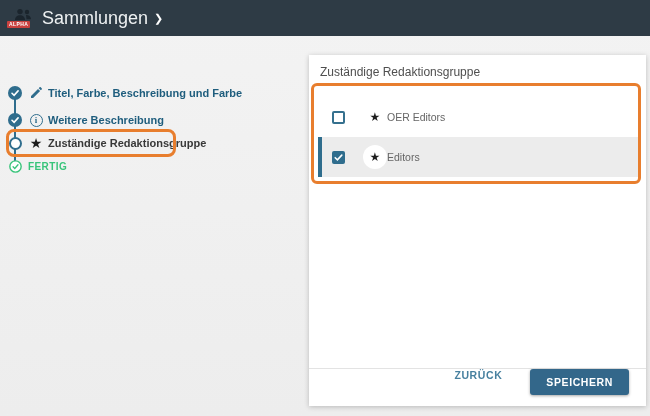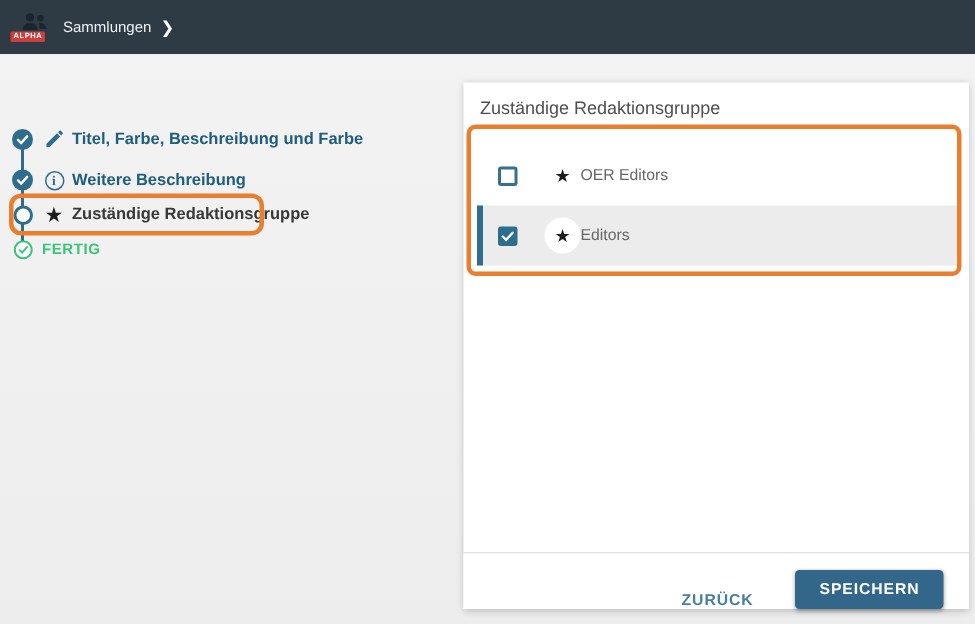--- a/index.html
+++ b/index.html
@@ -15,21 +15,21 @@
     position:absolute; left:0; top:0; width:650px; height:36px;
     background:#2e3b45; display:flex; align-items:center; padding-left:7px;
   }
   .logo { position:relative; width:26px; height:24px; flex:0 0 auto; cursor:pointer; }
   .logo svg { position:absolute; right:1px; top:2px; }
   .alpha-badge {
     position:absolute; left:0; bottom:2px; background:#c9413f; color:#fff;
     font-size:5px; font-weight:bold; letter-spacing:.4px; padding:1px 2px;
     border-radius:1px; line-height:1;
   }
-  .breadcrumb { color:#eef1f2; font-size:10px; margin-left:9px; cursor:pointer; }
+  .breadcrumb { color:#eef1f2; font-size:18px; margin-left:9px; cursor:pointer; }
   .crumb-chevron { color:#ffffff; font-size:11px; font-weight:bold; margin-left:6px; }
 
   
   .stepper { position:absolute; left:0; top:0; }
   .connector { position:absolute; left:14px; top:93px; width:2px; height:73px; background:#2f6d8d; }
   .step { position:absolute; left:0; height:24px; display:flex; align-items:center; }
   .step-1 { top:81px; } .step-2 { top:108px; } .step-3 { top:131px; } .step-4 { top:154px; }
   .bullet { position:absolute; left:8px; width:14px; height:14px; display:flex; align-items:center; justify-content:center; }
   .bullet-open {
     left:9px; width:13px; height:13px; border-radius:50%; background:#fff; border:2px solid #2f6d8d;
@@ -70,21 +70,21 @@
   .cbx-checked { border:none; background:#2f6d8d; }
   .avatar {
     width:24px; height:24px; border-radius:50%; background:#ffffff; margin-left:18px;
     display:flex; align-items:center; justify-content:center; flex:0 0 auto;
   }
   .avatar .star-glyph { font-size:12px; }
   .group-label { font-size:10.5px; color:#666666; }
 
   .card-footer {
     position:absolute; left:0; right:0; bottom:0; height:38px;
-    border-top:1px solid #e3e3e3; display:flex; align-items:flex-end;
+    border-top:1px solid #e3e3e3; display:flex; align-items:flex-start;
     justify-content:flex-end; padding-right:17px; gap:28px; background:#fff;
   }
   .btn-text {
     background:none; border:none; color:#47809f; font-family:inherit;
     font-size:10.5px; font-weight:bold; letter-spacing:.6px; cursor:pointer;
   }
   .btn-solid {
     background:#33678a; border:none; color:#ffffff; font-family:inherit;
     font-size:10.5px; font-weight:bold; letter-spacing:.6px; padding:7px 16px;
     border-radius:3px; box-shadow:0 1px 3px rgba(0,0,0,.35); cursor:pointer;

